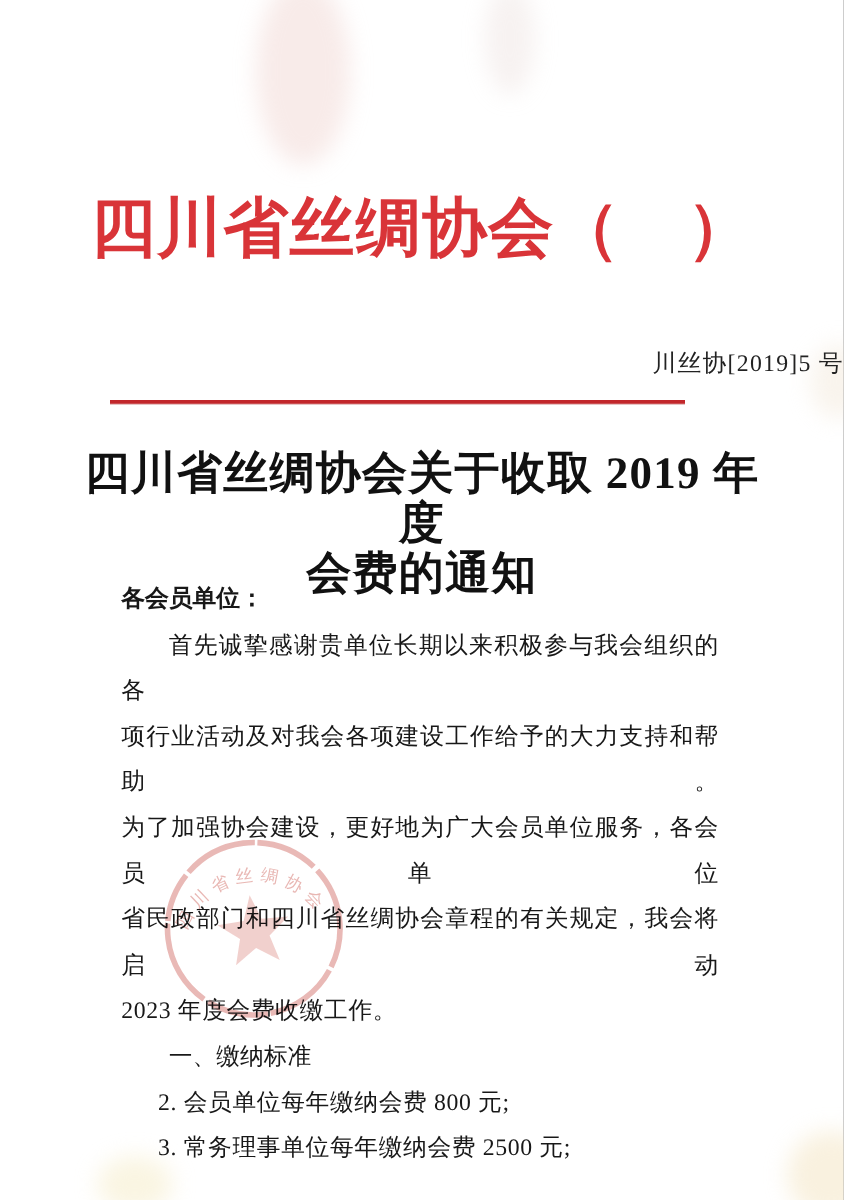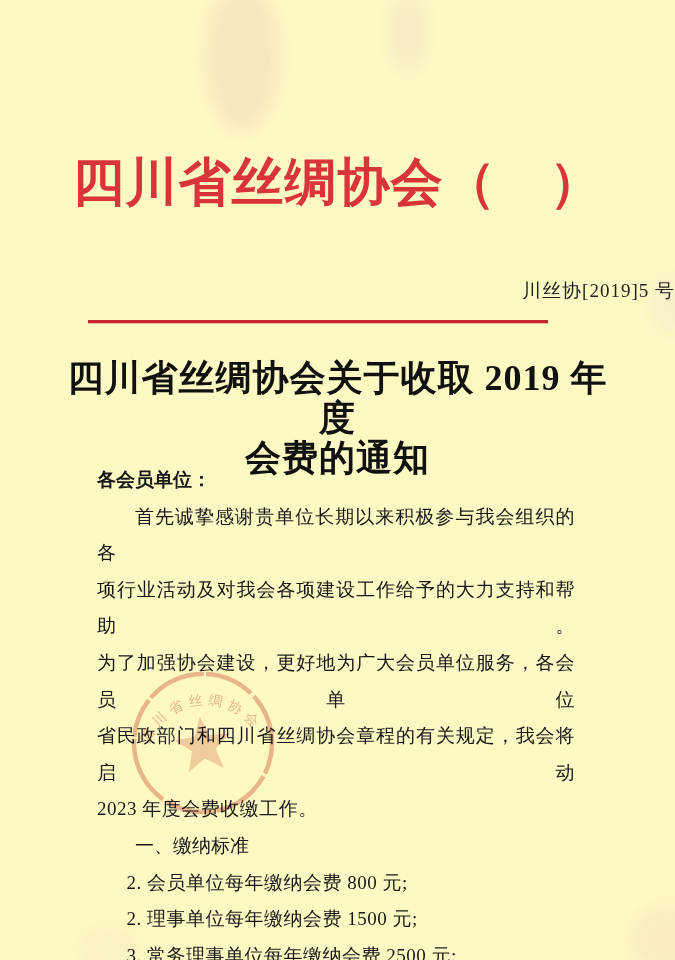--- a/index.html
+++ b/index.html
@@ -1,20 +1,20 @@
 <!DOCTYPE html>
 <html style="--header-red: #d93438; --rule-red: #c2272b; --seal-red: #c65a54;"><head>
 <meta charset="utf-8">
 <style>
   html,body{margin:0;padding:0;background:#888;}
   .page{
     position:relative;
     width:675px;height:960px;
     margin:0 auto;
-    background:#fef9c3;
+    background:#ffffff;
     overflow:hidden;
     font-family:"Liberation Serif","DejaVu Serif",serif;
     color:#1a1a1a;
   }
   
   .smudge{position:absolute;border-radius:50%;filter:blur(9px);pointer-events:none;}
   .smudge.s1{left:205px;top:-18px;width:75px;height:150px;background:rgba(233,190,182,0.30);}
   .smudge.s2{left:388px;top:-14px;width:40px;height:90px;background:rgba(225,205,200,0.25);}
   .smudge.s3{left:78px;top:925px;width:60px;height:45px;background:rgba(245,232,190,0.45);}
   .smudge.s4{left:630px;top:905px;width:70px;height:70px;background:rgba(242,225,185,0.45);}
@@ -96,21 +96,20 @@
 
   <div class="body-block">
     <div class="salutation">各会员单位：</div>
     <div class="para-line jl indent">首先诚挚感谢贵单位长期以来积极参与我会组织的各</div>
     <div class="para-line jl">项行业活动及对我会各项建设工作给予的大力支持和帮助。</div>
     <div class="para-line jl">为了加强协会建设，更好地为广大会员单位服务，各会员单位</div>
     <div class="para-line jl">省民政部门和四川省丝绸协会章程的有关规定，我会将启动</div>
     <div class="para-line">2023 年度会费收缴工作。</div>
     <div class="section-heading">一、缴纳标准</div>
     <div class="fee-item">2. 会员单位每年缴纳会费 800 元;</div>
-    <div class="fee-item">2. 理事单位每年缴纳会费 1500 元;</div>
     <div class="fee-item">3. 常务理事单位每年缴纳会费 2500 元;</div>
 
   </div>
 
   <svg class="seal" viewBox="0 0 150 150">
     <defs>
       <path id="sealArc" d="M 16,86 A 60 60 0 0 1 134 86"></path>
     </defs>
     <circle cx="75" cy="75" r="69" fill="none" stroke="rgba(198,70,62,0.42)" stroke-width="4.5" stroke-dasharray="40 3 60 2 50 4 70 2"></circle>
     <polygon points="75,48 82.3,67.9 103.5,68.7 86.9,81.9 92.6,102.3 75,90.5 57.4,102.3 63.1,81.9 46.5,68.7 67.7,67.9" fill="rgba(210,103,94,0.34)"></polygon>

